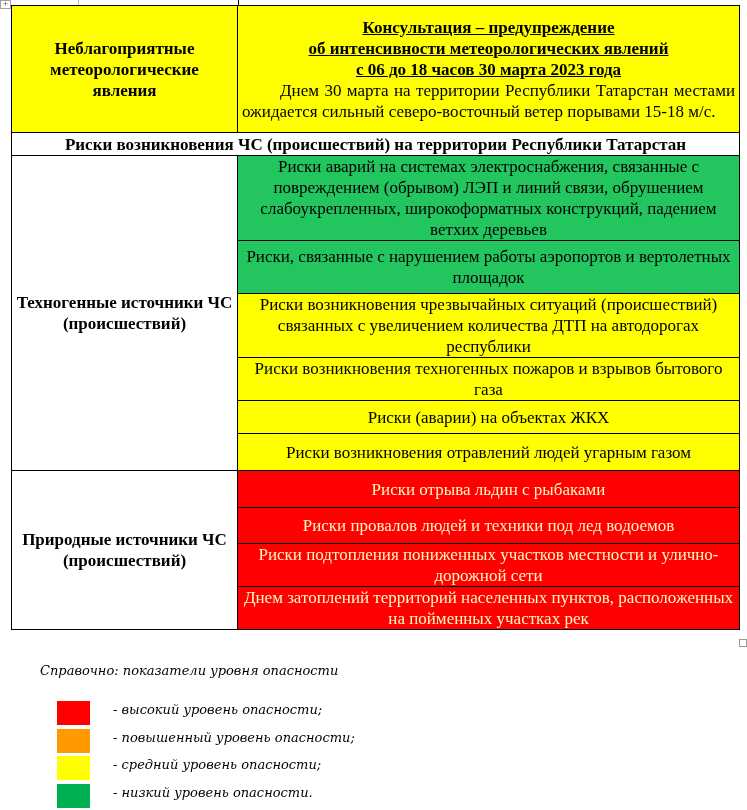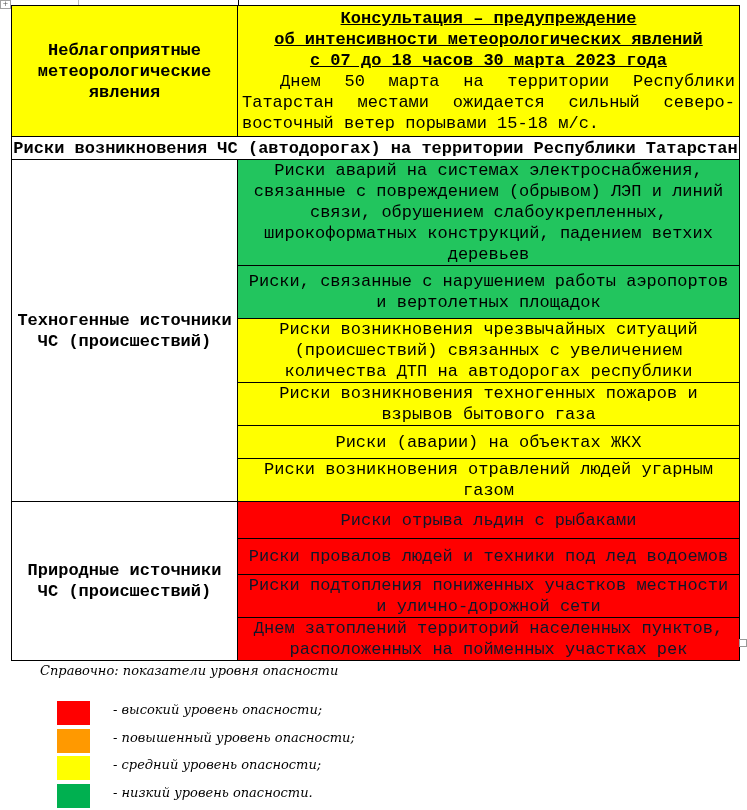--- a/index.html
+++ b/index.html
@@ -32,25 +32,24 @@
       border-collapse: collapse;
       table-layout: fixed;
     }
     table.main td {
       border: 1.5px solid #000;
       padding: 0 4px;
       text-align: center;
       vertical-align: middle;
       font-size: 17px;
       line-height: 21px;
-      font-family: Liberation Mono, monospace;
     }
     .yellow { background: #ffff00; }
     .orange { background: #22c55e; }
-    .red { background: #ff0000; color: #0f172a; }
+    .red { background: #ff0000; color: #fef9c3; }
     .white { background: #ffffff; }
     .hdr-left { font-weight: bold; font-size: 17px; line-height: 22px; margin-left: 17px; }
     .hdr-right { padding: 2px 4px 2px 4px !important; }
     .hdr-title {
       font-weight: bold; text-decoration: underline; font-size: 17px; line-height: 21px;
       display: block; text-align: center;
     }
     .hdr-body {
       text-align: justify; text-indent: 38px; font-size: 17px; line-height: 21px;
       display: block; text-align-last: left;
@@ -80,26 +79,26 @@
   <colgroup>
     <col style="width:226px">
     <col style="width:502px">
   </colgroup>
   <tbody>
       <tr>
     <td class="yellow hdr-left" style="height:126px">Неблагоприятные метеорологические явления</td>
     <td class="yellow hdr-right">
       <span class="hdr-title">Консультация – предупреждение</span>
       <span class="hdr-title">об интенсивности метеорологических явлений</span>
-      <span class="hdr-title">с 07 до 18 часов 30 марта 2023 года</span>
-      <span class="hdr-body">Днем 50 марта на территории Республики Татарстан местами ожидается сильный северо-восточный ветер порывами 15-18 м/с.</span>
+      <span class="hdr-title">с 06 до 18 часов 30 марта 2023 года</span>
+      <span class="hdr-body">Днем 30 марта на территории Республики Татарстан местами ожидается сильный северо-восточный ветер порывами 15-18 м/с.</span>
     </td>
   </tr>
   <tr>
-    <td colspan="2" class="white section-title" style="height:22px">Риски возникновения ЧС (автодорогах) на территории Республики Татарстан</td>
+    <td colspan="2" class="white section-title" style="height:22px">Риски возникновения ЧС (происшествий) на территории Республики Татарстан</td>
   </tr>
 
   <tr>
     <td rowspan="6" class="white group-label">Техногенные источники ЧС (происшествий)</td>
     <td class="orange" style="height:84px">Риски аварий на системах электроснабжения, связанные с повреждением (обрывом) ЛЭП и линий связи, обрушением слабоукрепленных, широкоформатных конструкций, падением ветхих деревьев</td>
   </tr>
   <tr>
     <td class="orange" style="height:52px">Риски, связанные с нарушением работы аэропортов и вертолетных площадок</td>
   </tr>
   <tr>

